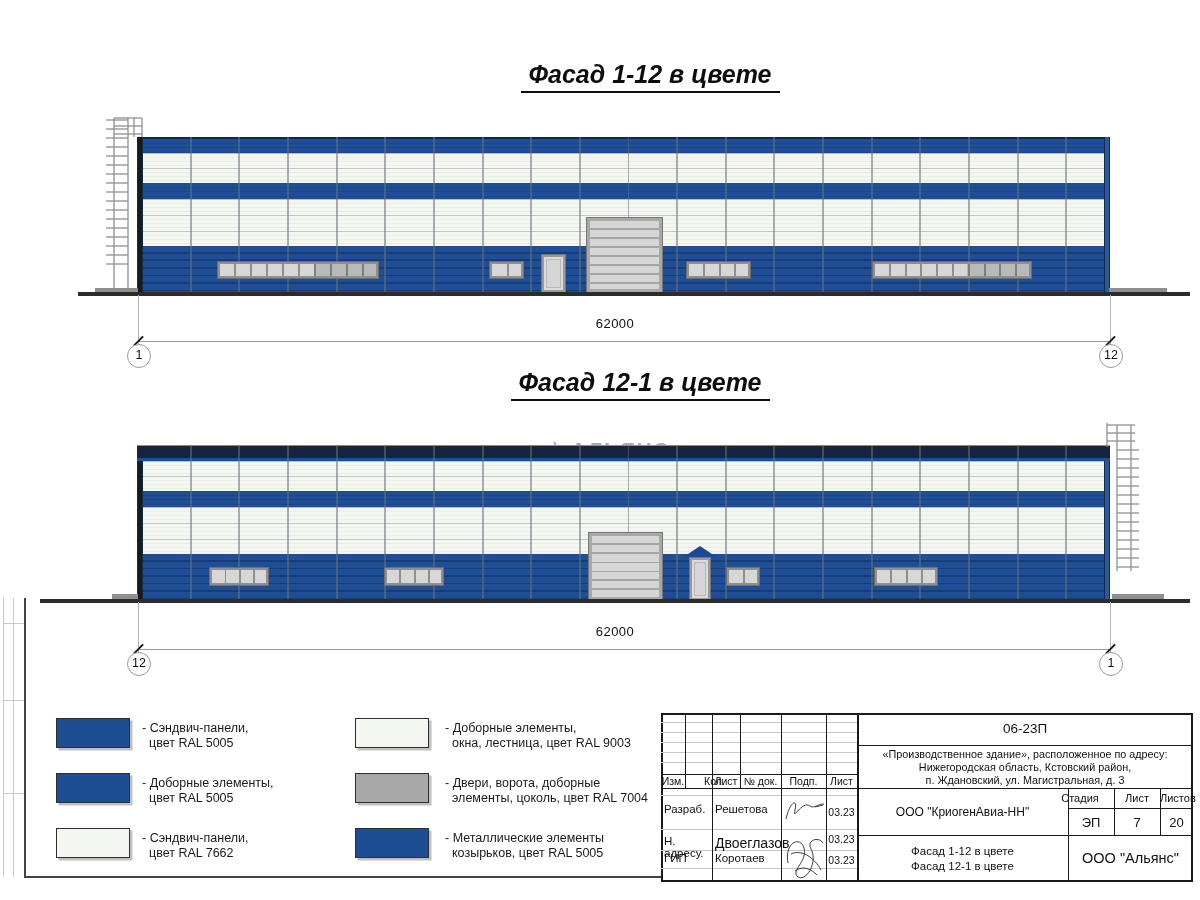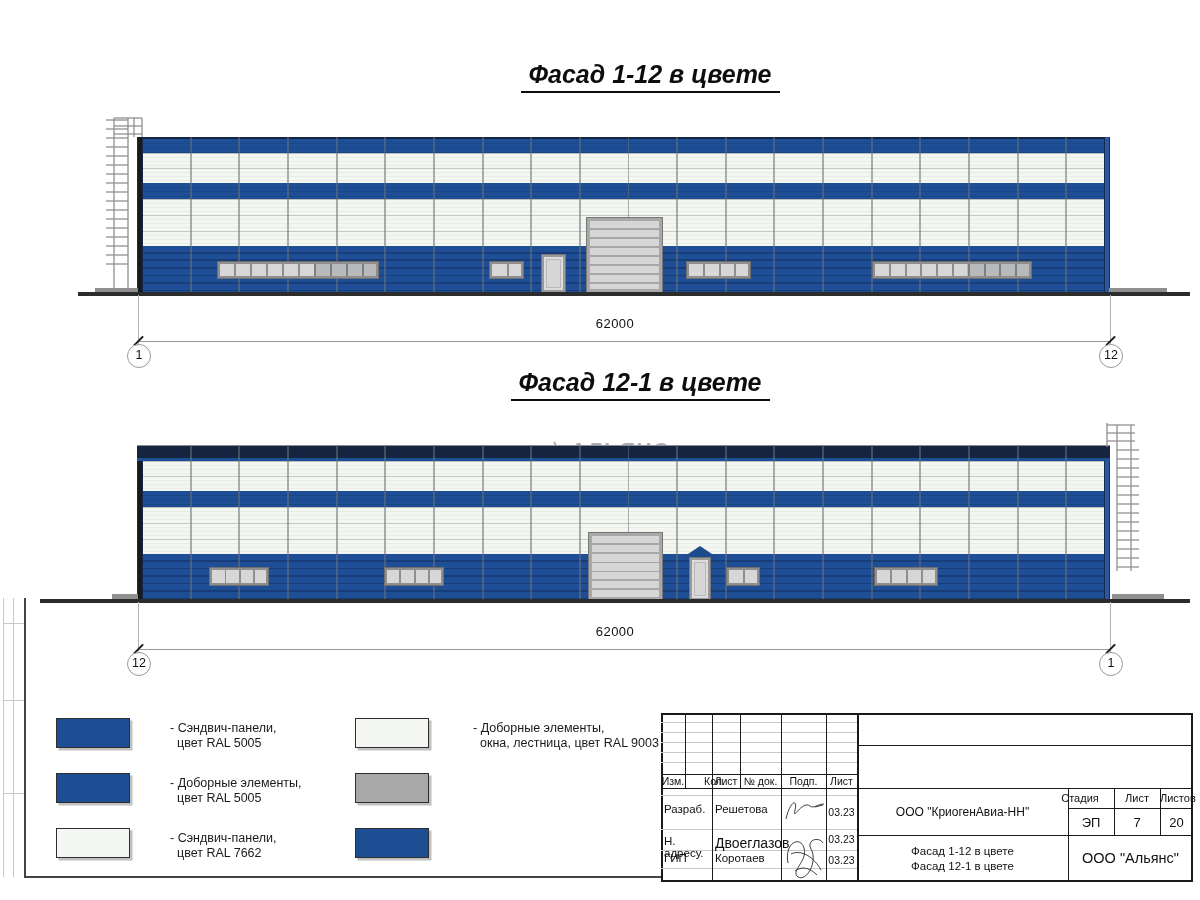--- a/index.html
+++ b/index.html
@@ -42,21 +42,21 @@
         text-align:center;line-height:21px;font-size:12.5px;background:#fff;}
   .dimlabel{position:absolute;width:100px;text-align:center;font-size:13px;letter-spacing:.5px;}
   
   .ftitle{position:absolute;width:500px;text-align:center;font-size:25px;font-style:italic;font-weight:600;color:#0d0d0d;}
   .ftitle span{border-bottom:2.2px solid #0d0d0d;padding:0 8px 3px;}
   .wm{position:absolute;display:flex;align-items:center;gap:6px;color:#9aa0a6;font-weight:700;
       font-size:21px;letter-spacing:1.5px;opacity:.85;}
   
   .sw{position:absolute;width:74px;height:30px;border:1.6px solid #2e2e2e;box-sizing:border-box;
       box-shadow:2.5px 2.5px 0 rgba(140,140,140,.55);}
-  .ltext{position:absolute;font-size:12.5px;line-height:15px;color:#1a1a1a;white-space:nowrap;margin-left:28px;}
+  .ltext{position:absolute;font-size:12.5px;line-height:15px;color:#1a1a1a;white-space:nowrap;}
   .ltext .ln2{display:block;padding-left:7px;}
   
   .tb{position:absolute;left:661px;top:713px;width:532px;height:169px;background:#fff;}
   .l{position:absolute;background:#1a1a1a;}
   .fl{position:absolute;background:#c8c8c8;}
   .tcell{position:absolute;text-align:center;color:#111;}
   .tb .small{font-size:10.5px;}
   
   .frameline{position:absolute;background:#444;}
   .faintline{position:absolute;background:#c9c9c9;}
@@ -238,22 +238,24 @@
   <div class="sw" style="left: 56px; top: 773px; background: rgb(29, 78, 148);"></div>
   <div class="ltext" style="left:142px;top:776px"><span>- Доборные элементы,</span><span class="ln2">цвет RAL 5005</span></div>
 
   <div class="sw" style="left: 56px; top: 828px; background: rgb(244, 246, 241);"></div>
   <div class="ltext" style="left:142px;top:831px"><span>- Сэндвич-панели,</span><span class="ln2">цвет RAL 7662</span></div>
 
   <div class="sw" style="left: 355px; top: 718px; background: rgb(244, 246, 241);"></div>
   <div class="ltext" style="left:445px;top:721px"><span>- Доборные элементы,</span><span class="ln2">окна, лестница, цвет RAL 9003</span></div>
 
   <div class="sw" style="left: 355px; top: 773px; background: rgb(168, 168, 168);"></div>
+  <div class="ltext" style="left:445px;top:776px"><span>- Двери, ворота, доборные</span><span class="ln2">элементы, цоколь, цвет RAL 7004</span></div>
 
   <div class="sw" style="left: 355px; top: 828px; background: rgb(29, 78, 148);"></div>
+  <div class="ltext" style="left:445px;top:831px"><span>- Металлические элементы</span><span class="ln2">козырьков, цвет RAL 5005</span></div>
 
   <div class="tb">
 
     <div class="l" style="left:0;top:0;right:0;height:2px"></div>
     <div class="l" style="left:0;bottom:0;right:0;height:2px"></div>
     <div class="l" style="left:0;top:0;bottom:0;width:2px"></div>
     <div class="l" style="right:0;top:0;bottom:0;width:2px"></div>
 
     <div class="fl" style="left:0;top:9px;width:196px;height:1px"></div>
     <div class="fl" style="left:0;top:19px;width:196px;height:1px"></div>
@@ -274,20 +276,26 @@
     <div class="l" style="left:407px;top:75px;height:94px;width:1px"></div>
     <div class="l" style="left:453px;top:75px;height:47px;width:1px"></div>
     <div class="l" style="left:499px;top:75px;height:47px;width:1px"></div>
 
     <div class="l" style="left:0;top:61px;width:196px;height:1px"></div>
     <div class="l" style="left:0;top:75px;width:532px;height:1.4px"></div>
     <div class="l" style="left:196px;top:32px;width:336px;height:1px"></div>
     <div class="l" style="left:407px;top:95px;width:125px;height:1px"></div>
     <div class="l" style="left:196px;top:122px;width:336px;height:1.4px"></div>
 
+    <div class="tcell" style="left:196px;top:8px;width:336px;font-size:13.5px">06-23П</div>
+    <div class="tcell" style="left:198px;top:35px;width:332px;font-size:10.8px;line-height:12.8px">
+      <span style="display:block">«Производственное здание», расположенное по адресу:</span>
+      <span style="display:block">Нижегородская область, Кстовский район,</span>
+      <span style="display:block">п. Ждановский, ул. Магистральная, д. 3</span>
+    </div>
     <div class="tcell small" style="left:0;top:62px;width:24px">Изм.</div>
     <div class="tcell small" style="left:40px;top:62px;width:27px">Кол.</div>
     <div class="tcell small" style="left:51px;top:62px;width:28px">Лист</div>
     <div class="tcell small" style="left:79px;top:62px;width:41px">№ док.</div>
     <div class="tcell small" style="left:120px;top:62px;width:45px">Подп.</div>
     <div class="tcell small" style="left:165px;top:62px;width:31px">Лист</div>
 
     <div class="tcell" style="left:396px;top:79px;width:46px;font-size:11px">Стадия</div>
     <div class="tcell" style="left:453px;top:79px;width:46px;font-size:11px">Лист</div>
     <div class="tcell" style="left:499px;top:79px;width:33px;font-size:11px">Листов</div>

